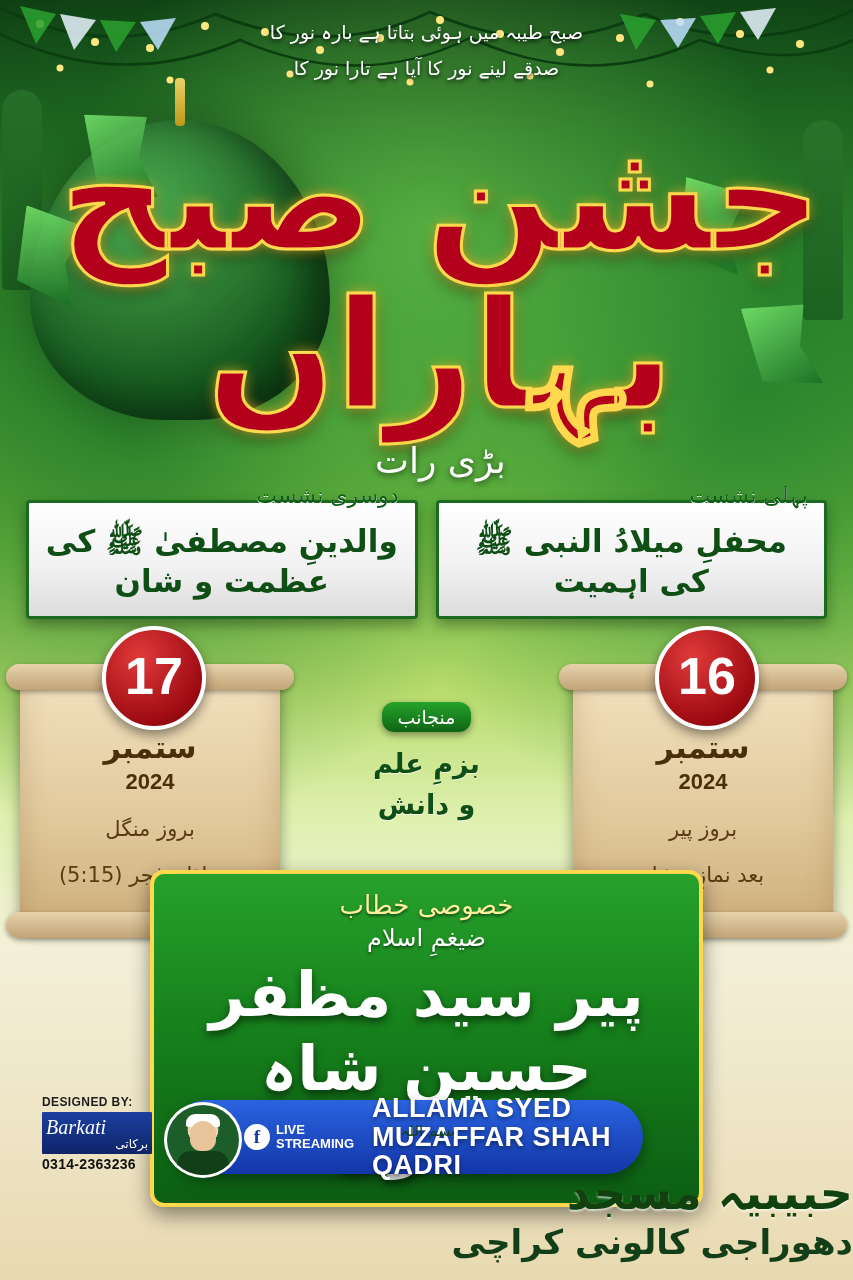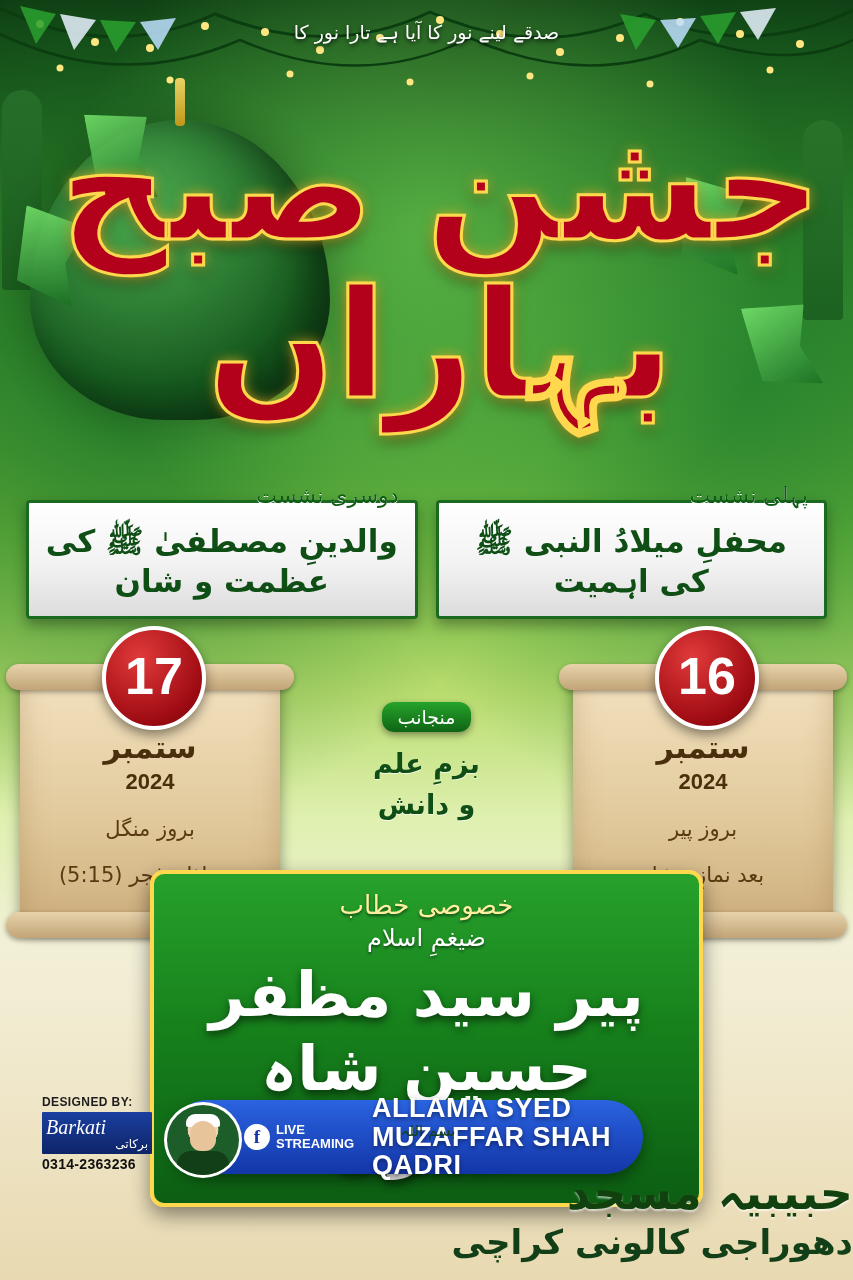--- a/index.html
+++ b/index.html
@@ -79,21 +79,21 @@
     font-size: 19px;
     line-height: 1.9;
     font-family: "DejaVu Sans", sans-serif;
     letter-spacing: 0.5px;
   }
   .couplet div { white-space: nowrap; }
 
   
   .title-wrap {
     position: absolute;
-    top: 109px; left: 0; right: 0;
+    top: 119px; left: 0; right: 0;
     text-align: center;
     direction: rtl;
     padding-left: 28px;
   }
   .title-main {
     font-family: "DejaVu Sans", sans-serif;
     font-size: 150px;
     font-weight: bold;
     color: #b3001b;
     line-height: 1.05;
@@ -466,25 +466,27 @@
       <polygon points="100,20 136,22 116,52" fill="#2aa12f"></polygon>
       <polygon points="140,22 176,18 158,50" fill="#bfe0ff"></polygon>
       <polygon points="620,14 656,20 636,50" fill="#2aa12f"></polygon>
       <polygon points="660,20 696,18 678,48" fill="#bfe0ff"></polygon>
       <polygon points="700,16 736,12 718,44" fill="#2aa12f"></polygon>
       <polygon points="740,12 776,8 758,40" fill="#e9f3ff"></polygon>
     </g>
   </svg>
 
   <div class="couplet">
+    <div>صبح طیبہ میں ہوئی بتاتا ہے بارہ نور کا</div>
     <div>صدقے لینے نور کا آیا ہے تارا نور کا</div>
   </div>
 
   <div class="title-wrap">
     <div class="title-main">جشن صبح بہاراں</div>
+    <div class="title-sub">بڑی رات</div>
   </div>
 
   <div class="sessions">
     <div class="session">
       <div class="kicker">پہلی نشست</div>
       <div class="stitle">محفلِ میلادُ النبی ﷺ کی اہمیت</div>
     </div>
     <div class="session">
       <div class="kicker">دوسری نشست</div>
       <div class="stitle">والدینِ مصطفیٰ ﷺ کی عظمت و شان</div>

